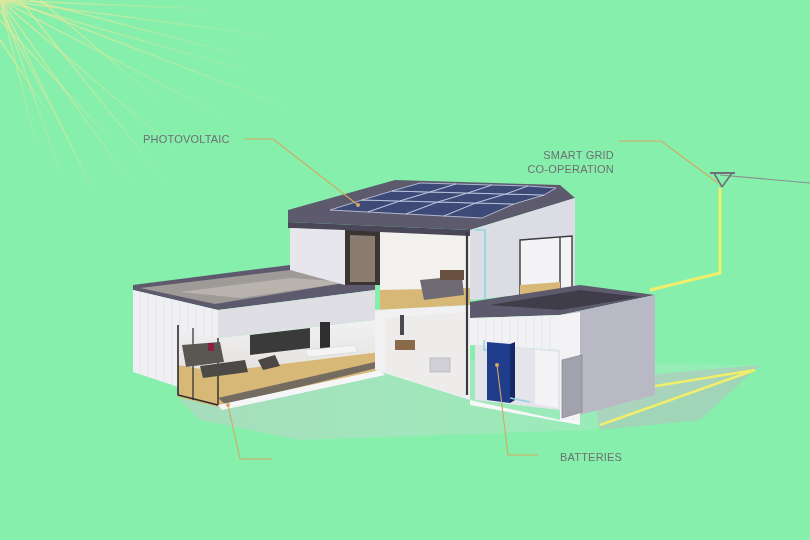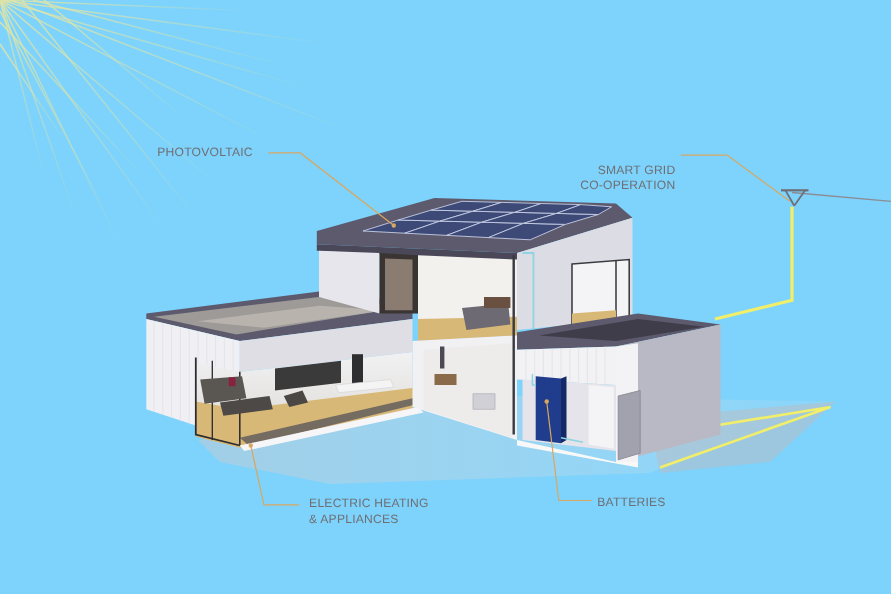--- a/index.html
+++ b/index.html
@@ -1,16 +1,16 @@
 <!DOCTYPE html>
 <html><head>
 <meta charset="utf-8">
 <style>
   html,body{margin:0;padding:0;background:#ffffff;}
-  #stage{position:relative;width:810px;height:540px;overflow:hidden;background:#7dd3fc;font-family:"Liberation Sans",sans-serif;}
+  #stage{position:relative;width:810px;height:540px;overflow:hidden;background:#86efac;font-family:"Liberation Sans",sans-serif;}
   svg#art{position:absolute;left:0;top:0;width:810px;height:540px;}
   .label{position:absolute;color:#6f6f73;font-size:11px;letter-spacing:0.2px;line-height:14px;text-transform:uppercase;white-space:nowrap;}
   .label.right{text-align:right;}
 </style>
 </head>
 <body>
 
 <div id="stage">
   <svg id="art" viewBox="0 0 810 540" xmlns="http://www.w3.org/2000/svg">
     <defs>
@@ -184,19 +184,15 @@
     <circle cx="228" cy="405" r="2" fill="#d9a760"></circle>
   </svg>
 
   <div class="label" style="left:143px;top:132px;">PHOTOVOLTAIC</div>
 
   <div class="label right" style="left:518px;top:148px;width:96px;">
     <div>SMART GRID</div>
     <div>CO-OPERATION</div>
   </div>
 
-  <div class="label" style="left:281px;top:451px;">
-    <div>ELECTRIC HEATING</div>
-    <div>&amp; APPLIANCES</div>
-  </div>
 
-  <div class="label" style="left:543px;top:450px;">BATTERIES</div>
+  <div class="label" style="left:560px;top:450px;">BATTERIES</div>
 </div>
 
 </body></html>

